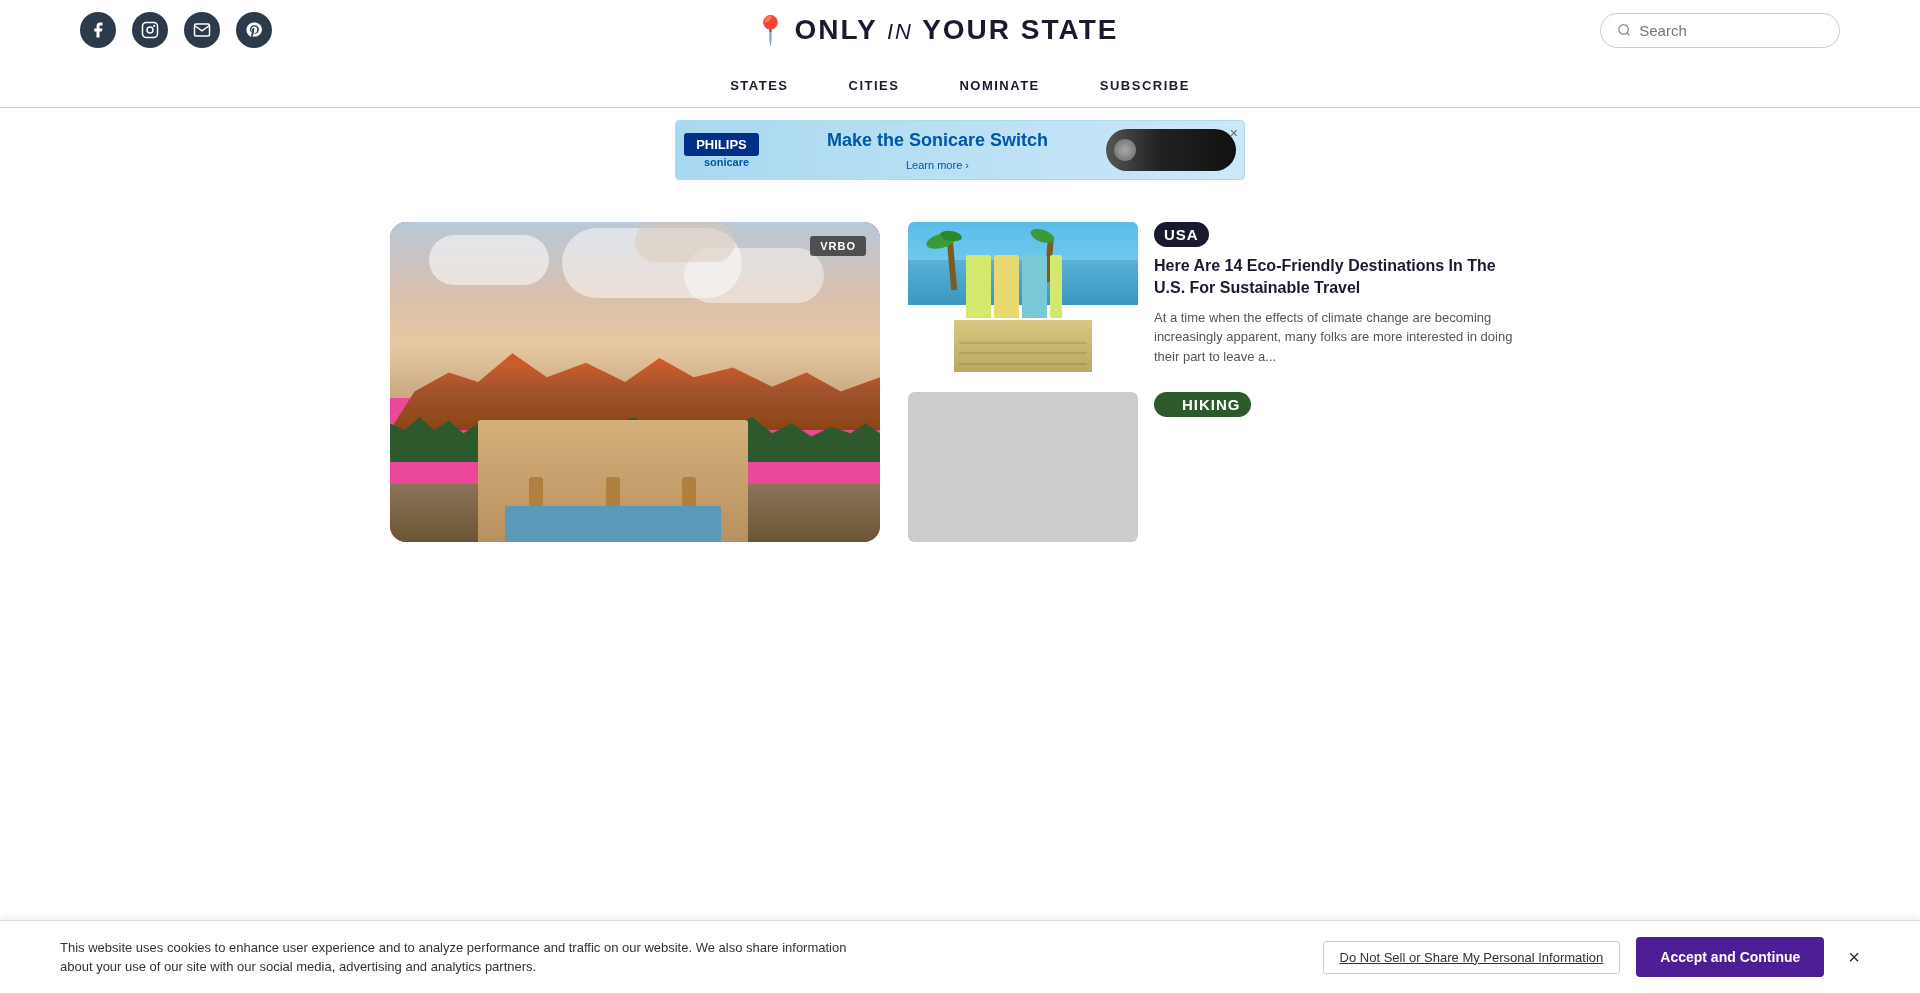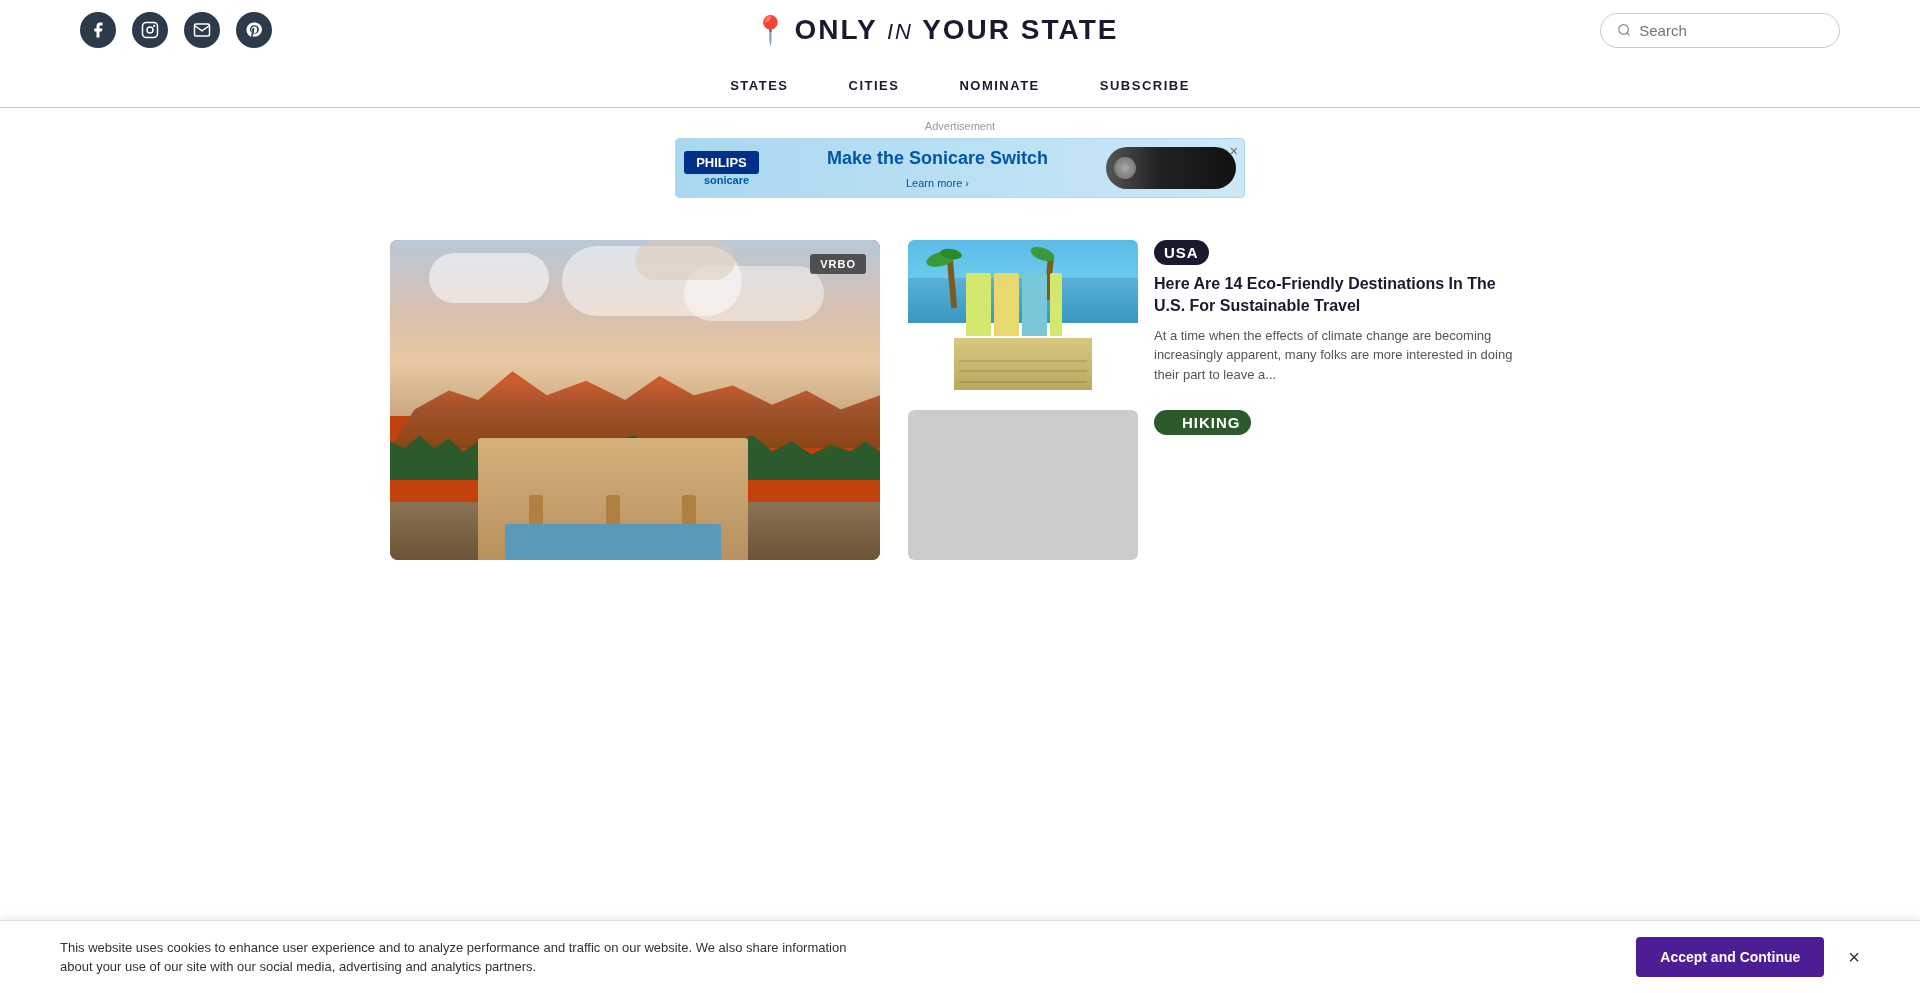--- a/index.html
+++ b/index.html
@@ -162,24 +162,24 @@
     .articles-row {
       display: flex;
       gap: 28px;
       margin-bottom: 20px;
     }
 
     
     .large-card {
       flex: 0 0 490px;
       position: relative;
-      border-radius: 8px;
+      border-radius: 16px;
       overflow: hidden;
       cursor: pointer;
-      background: #c2410c;
+      background: #ec4899;
     }
     
     .sedona-bg {
       width: 100%;
       height: 320px;
       position: relative;
       overflow: hidden;
     }
     .sky-layer {
       position: absolute;
@@ -390,21 +390,20 @@
 </div>
 
 <nav class="nav">
   <a class="nav-item">STATES</a>
   <a class="nav-item">CITIES</a>
   <a class="nav-item">NOMINATE</a>
   <a class="nav-item">SUBSCRIBE</a>
 </nav>
 
 <div class="ad-container">
-  <div class="ad-label">Advertisement</div>
   <div class="ad-banner">
     <div class="ad-banner-inner">
       <div style="display:flex;flex-direction:column;align-items:center;margin-right:12px;">
         <div class="ad-philips-logo">PHILIPS</div>
         <div class="ad-sonicare">sonicare</div>
       </div>
       <div style="flex:1;text-align:center;">
         <div class="ad-text">Make the Sonicare Switch</div>
         <span class="ad-learn">Learn more ›</span>
       </div>
@@ -490,16 +489,17 @@
         </div>
       </div>
 
     </div>
   </div>
 </div>
 
 <div class="cookie-banner">
   <p class="cookie-text">This website uses cookies to enhance user experience and to analyze performance and traffic on our website. We also share information about your use of our site with our social media, advertising and analytics partners.</p>
   <div class="cookie-actions">
+    <button class="cookie-link">Do Not Sell or Share My Personal Information</button>
     <button class="cookie-accept">Accept and Continue</button>
     <button class="cookie-close">×</button>
   </div>
 </div>
 
 </body></html>

